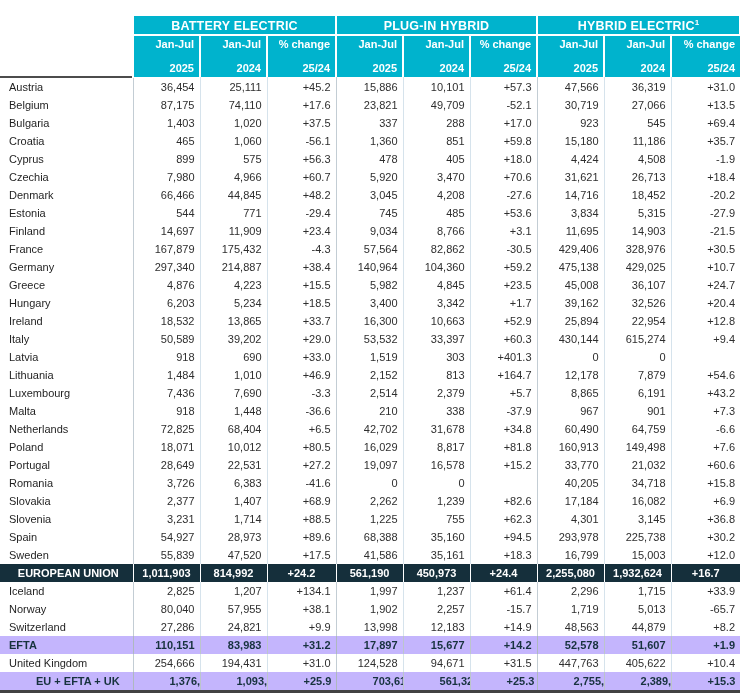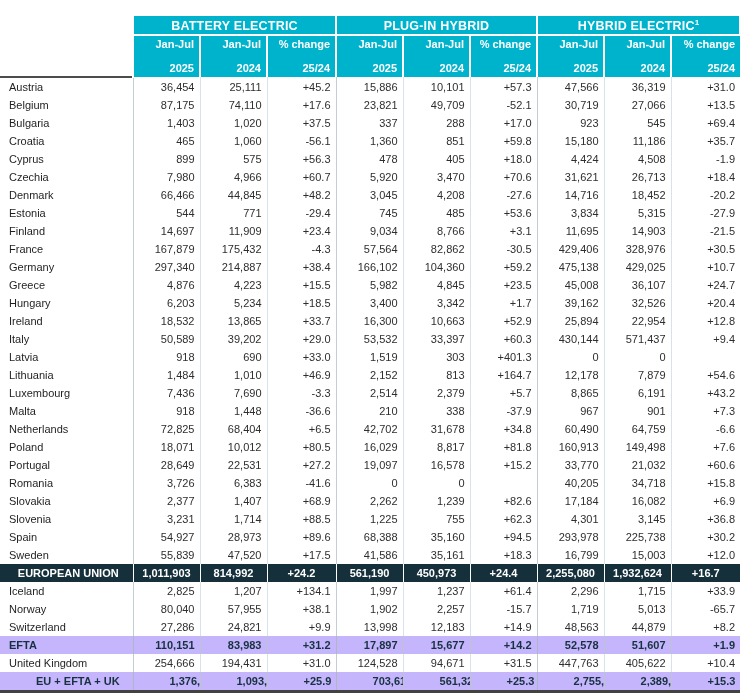--- a/index.html
+++ b/index.html
@@ -270,21 +270,21 @@
           <td class="num">-30.5</td>
           <td class="num gs">429,406</td>
           <td class="num">328,976</td>
           <td class="num">+30.5</td>
         </tr>
         <tr class="row-normal">
           <td class="country">Germany</td>
           <td class="num gs">297,340</td>
           <td class="num">214,887</td>
           <td class="num">+38.4</td>
-          <td class="num gs">166,102</td>
+          <td class="num gs">140,964</td>
           <td class="num">104,360</td>
           <td class="num">+59.2</td>
           <td class="num gs">475,138</td>
           <td class="num">429,025</td>
           <td class="num">+10.7</td>
         </tr>
         <tr class="row-normal">
           <td class="country">Greece</td>
           <td class="num gs">4,876</td>
           <td class="num">4,223</td>
@@ -322,21 +322,21 @@
         </tr>
         <tr class="row-normal">
           <td class="country">Italy</td>
           <td class="num gs">50,589</td>
           <td class="num">39,202</td>
           <td class="num">+29.0</td>
           <td class="num gs">53,532</td>
           <td class="num">33,397</td>
           <td class="num">+60.3</td>
           <td class="num gs">430,144</td>
-          <td class="num">571,437</td>
+          <td class="num">615,274</td>
           <td class="num">+9.4</td>
         </tr>
         <tr class="row-normal">
           <td class="country">Latvia</td>
           <td class="num gs">918</td>
           <td class="num">690</td>
           <td class="num">+33.0</td>
           <td class="num gs">1,519</td>
           <td class="num">303</td>
           <td class="num">+401.3</td>

